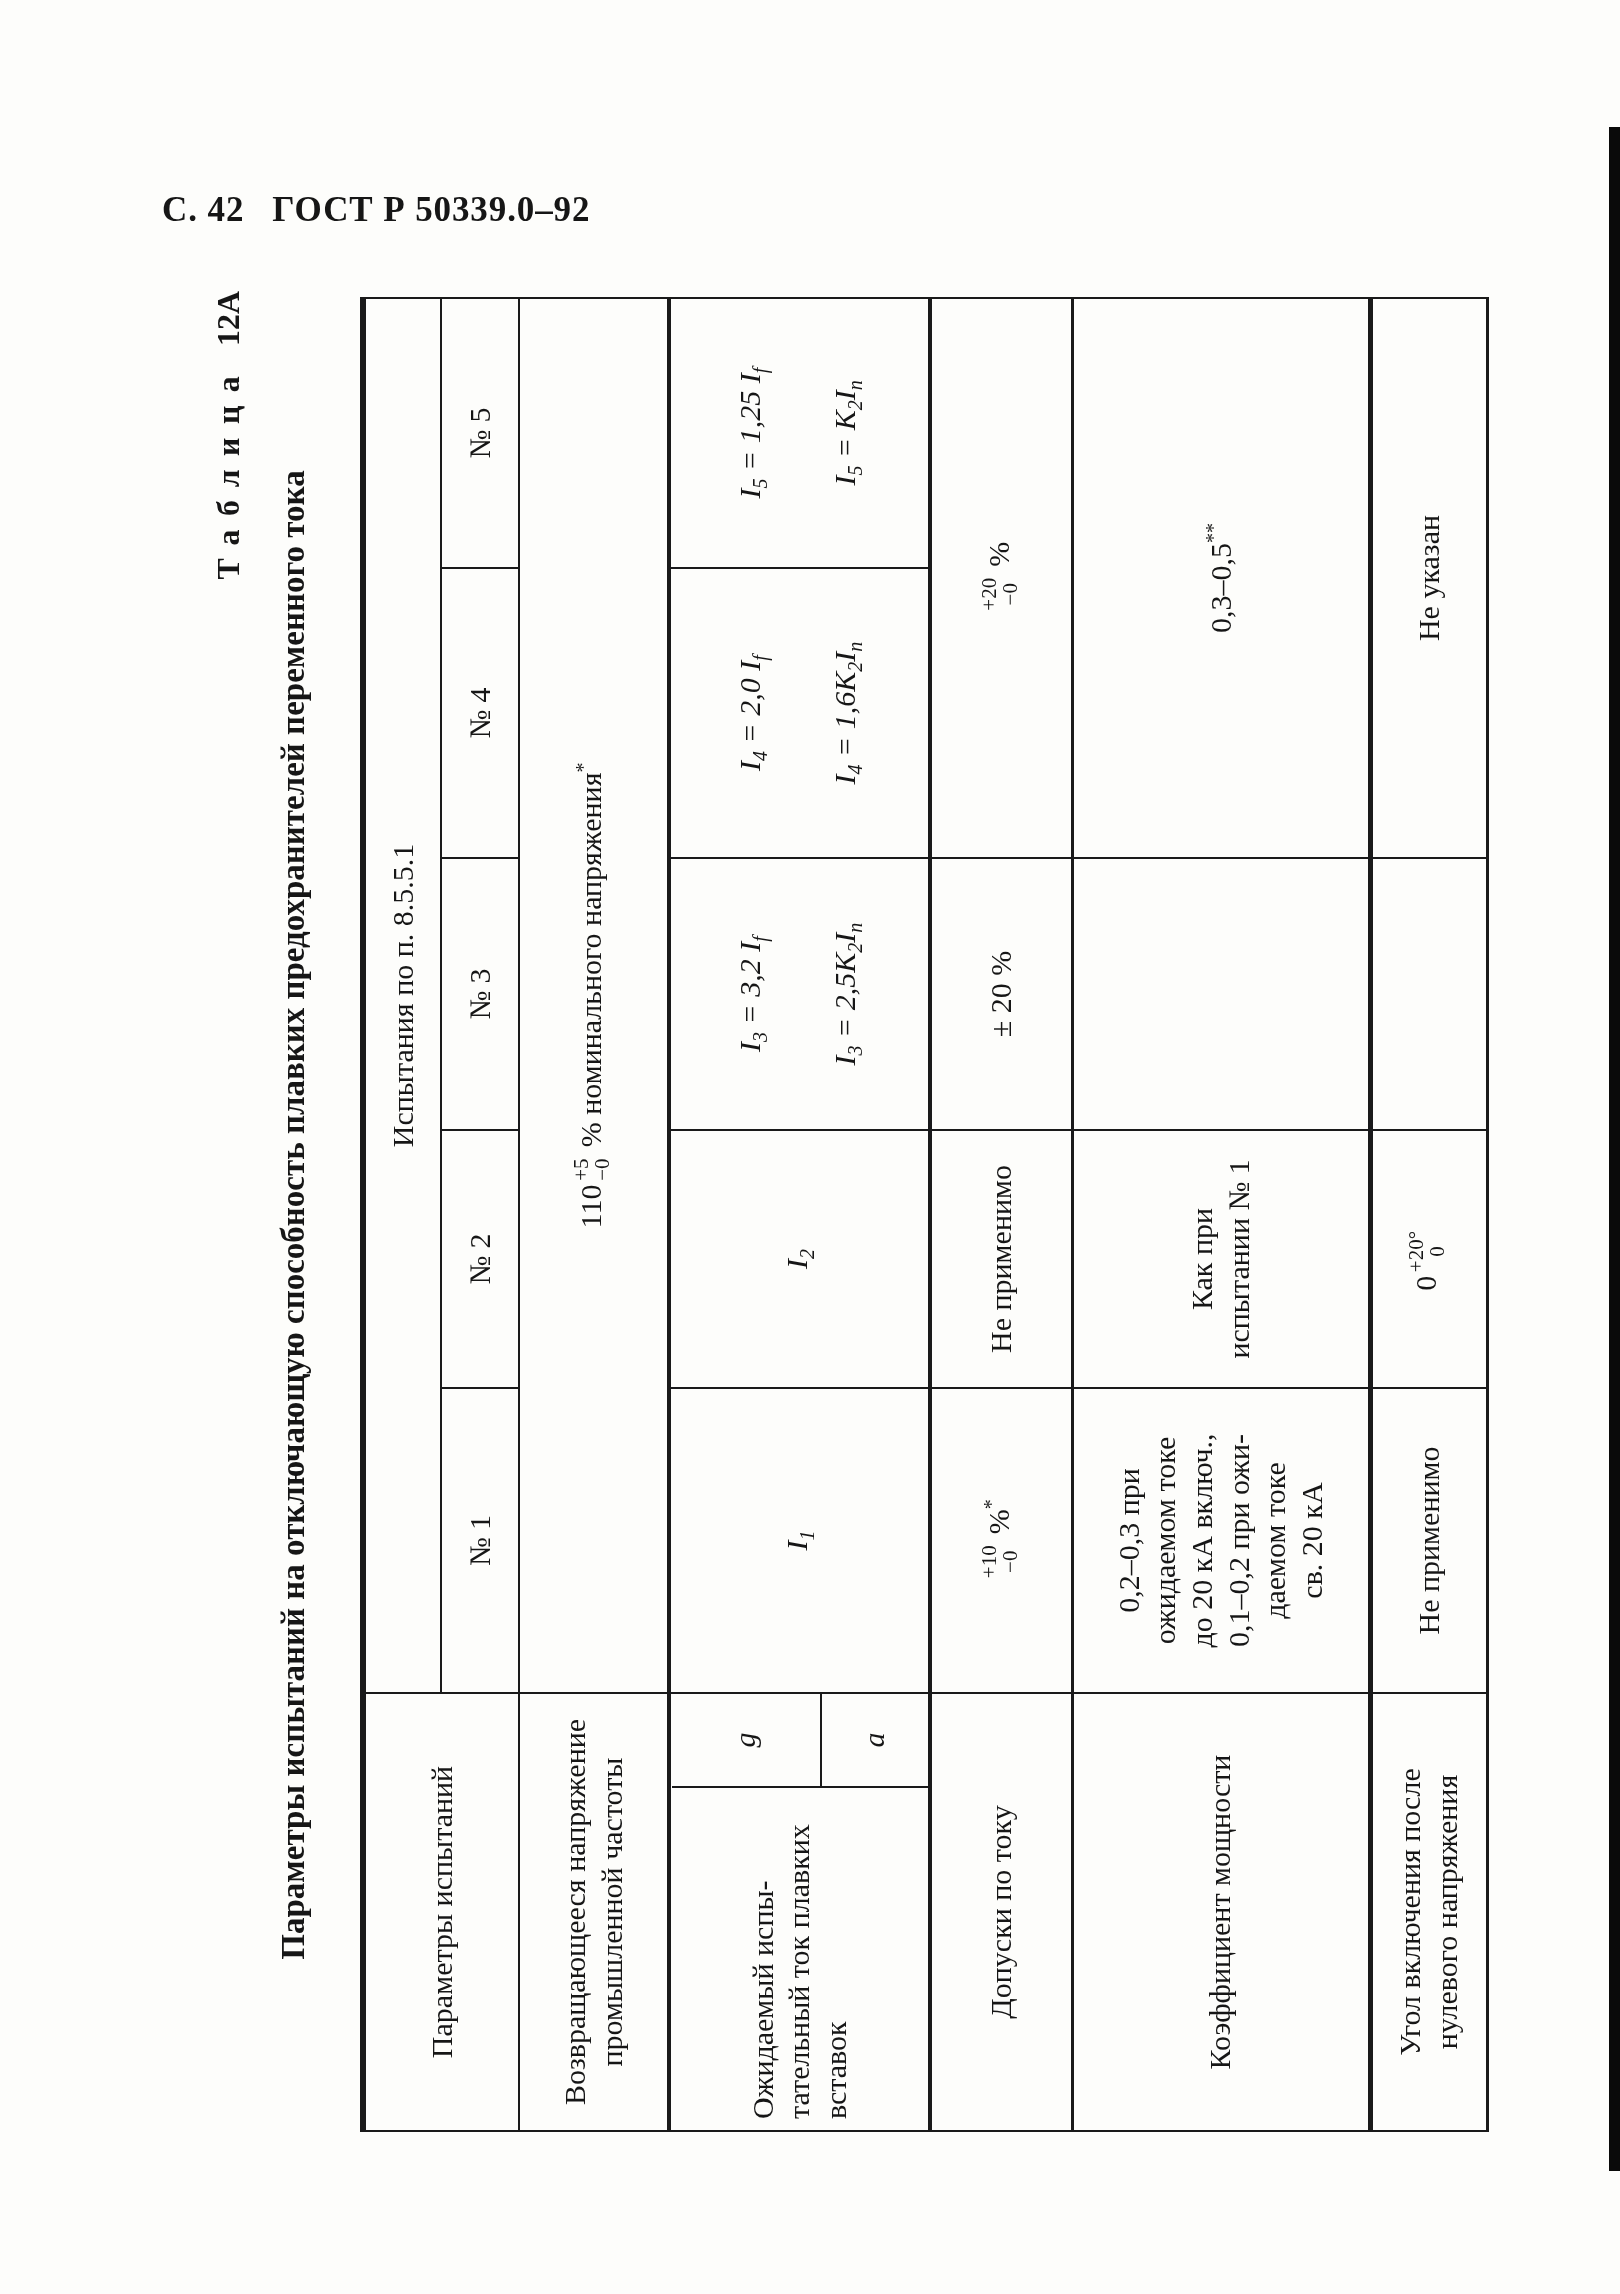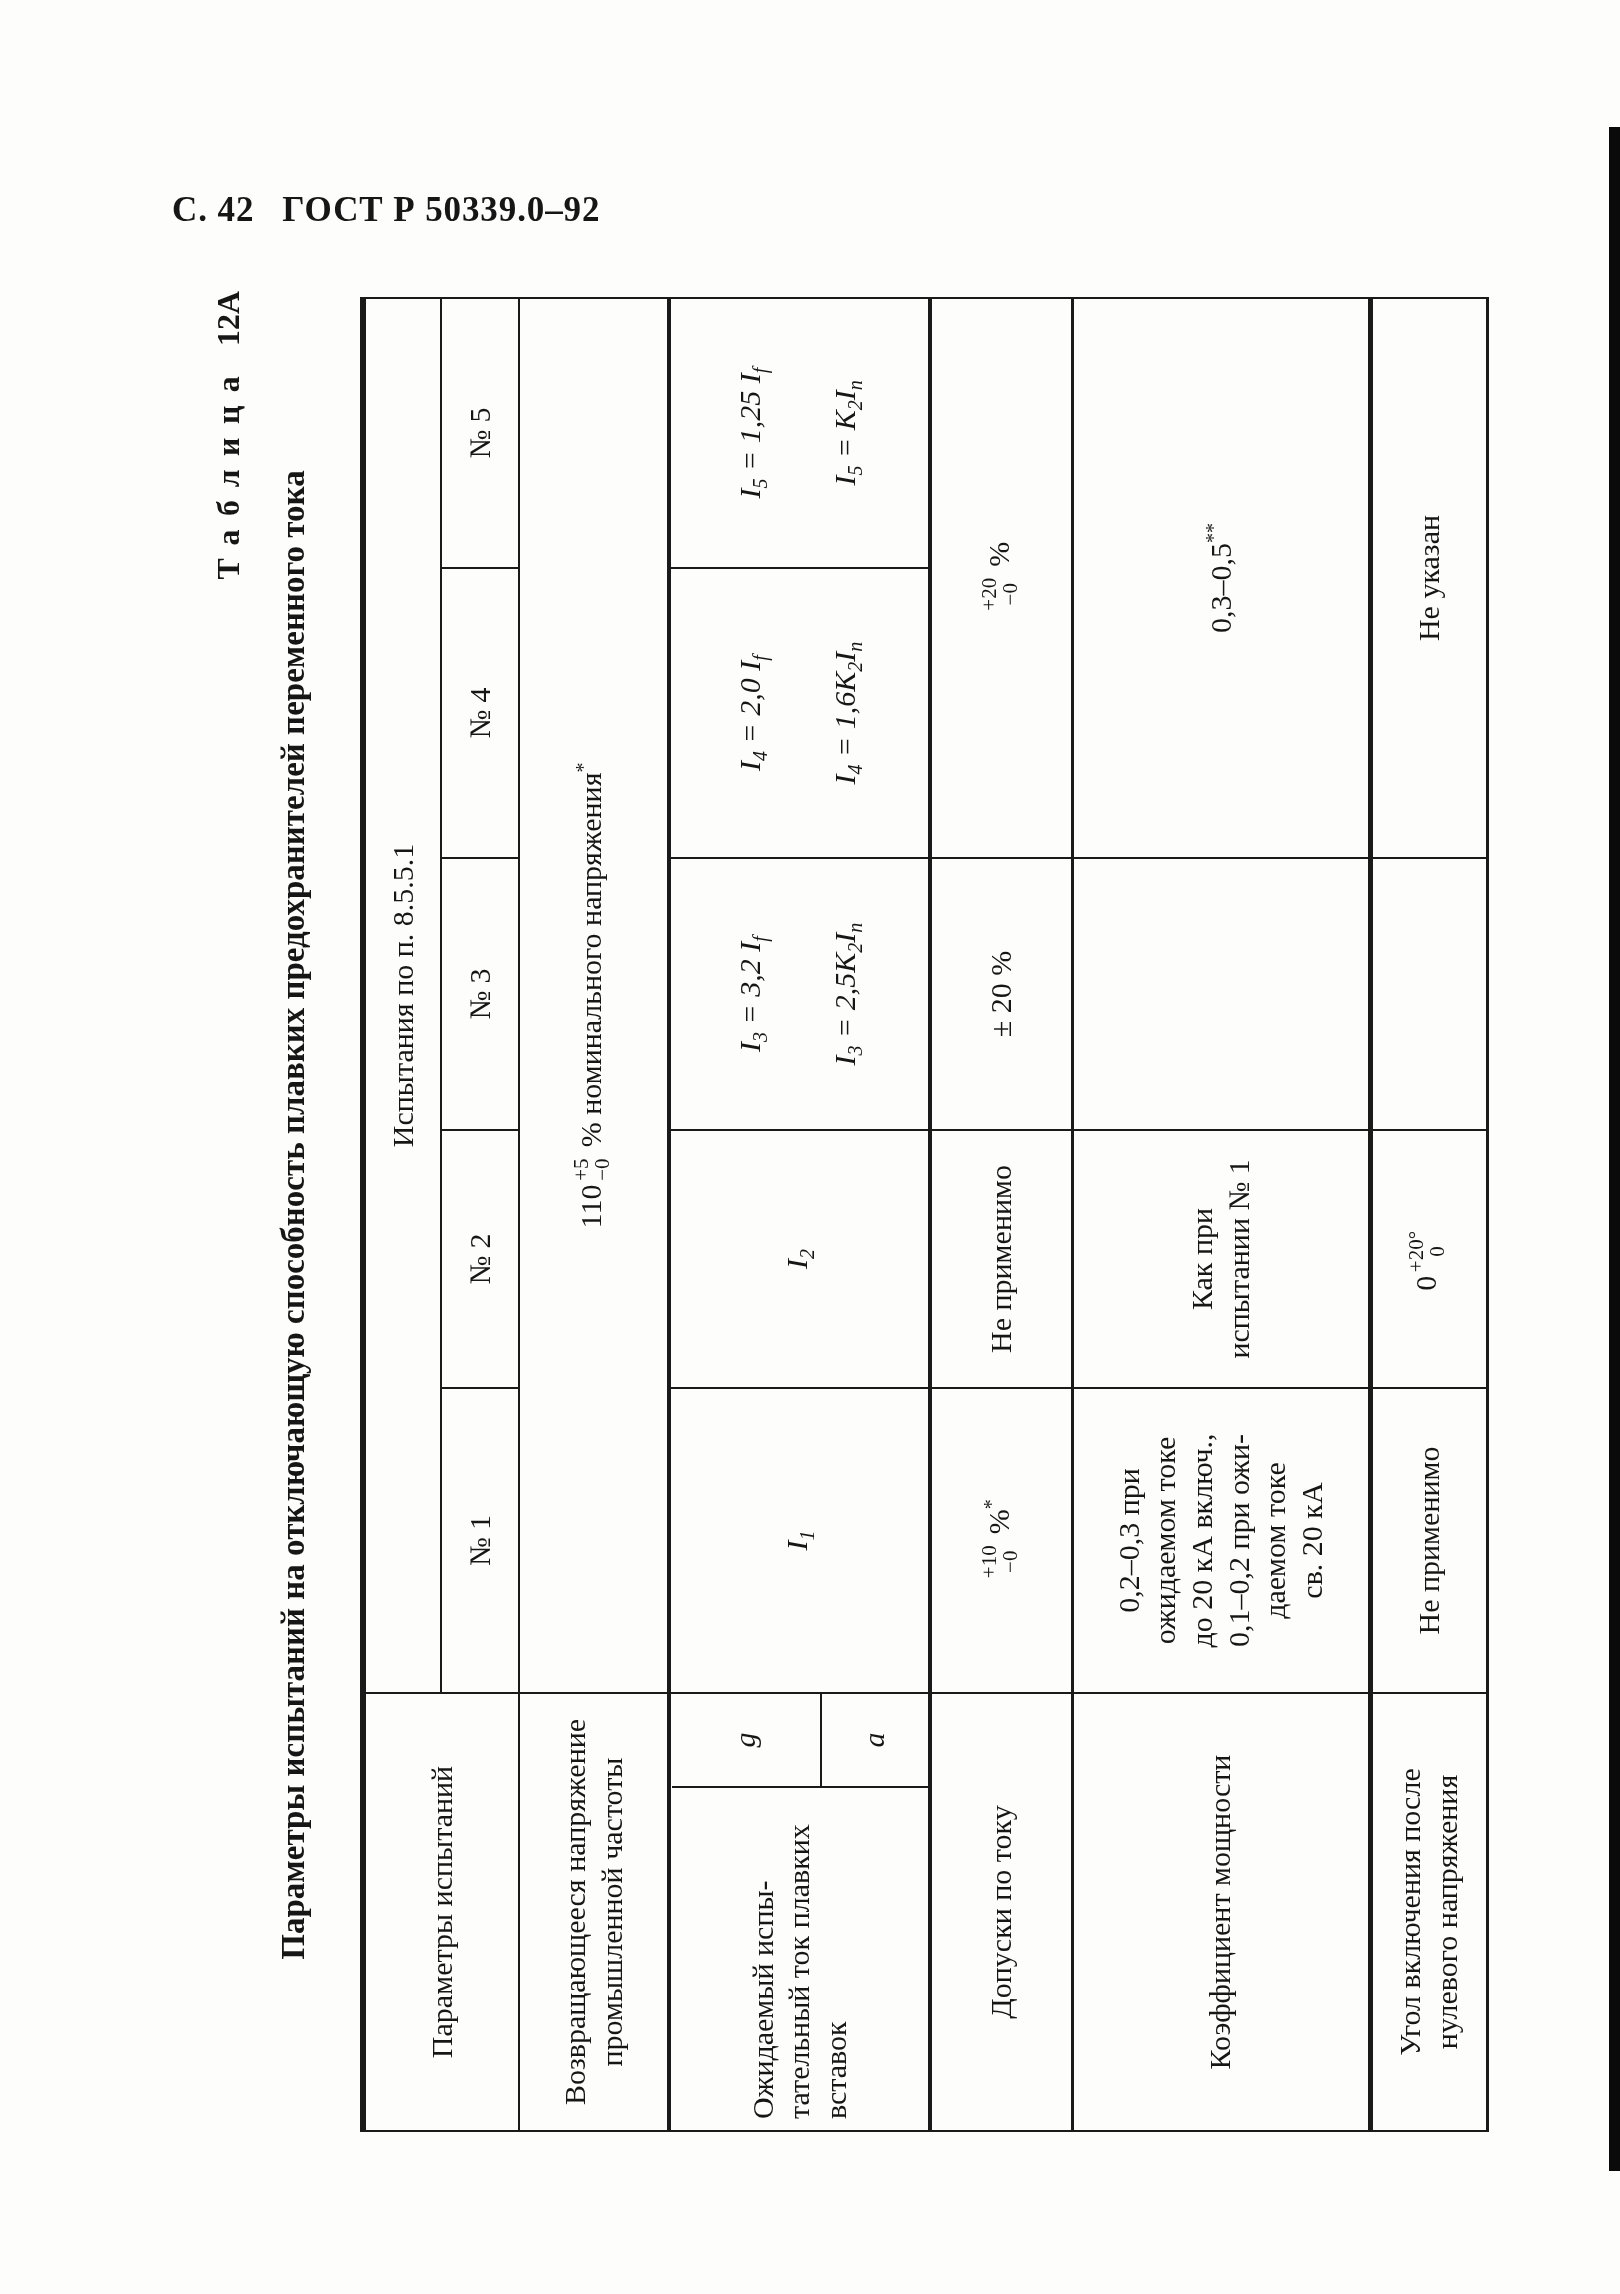--- a/index.html
+++ b/index.html
@@ -5,21 +5,21 @@
   html,body { margin:0; padding:0; }
   body { background:#e8e8e4; }
   .page {
     position:relative; width:1621px; height:2294px;
     background:#fdfdfb; overflow:hidden;
     font-family:"Liberation Serif","DejaVu Serif",serif;
     color:#161616;
   }
   
   .page-header {
-    position:absolute; left:172px; top:190px;
+    position:absolute; left:162px; top:190px;
     font-size:35px; font-weight:bold; letter-spacing:0.9px; white-space:nowrap;
   }
   .page-header .gap { display:inline-block; width:28px; }
   
   .rotated {
     position:absolute; left:210px; top:2132px;
     width:1846px; height:1283px;
     transform:rotate(-90deg); transform-origin:0 0;
   }
   .tbl-caption {

